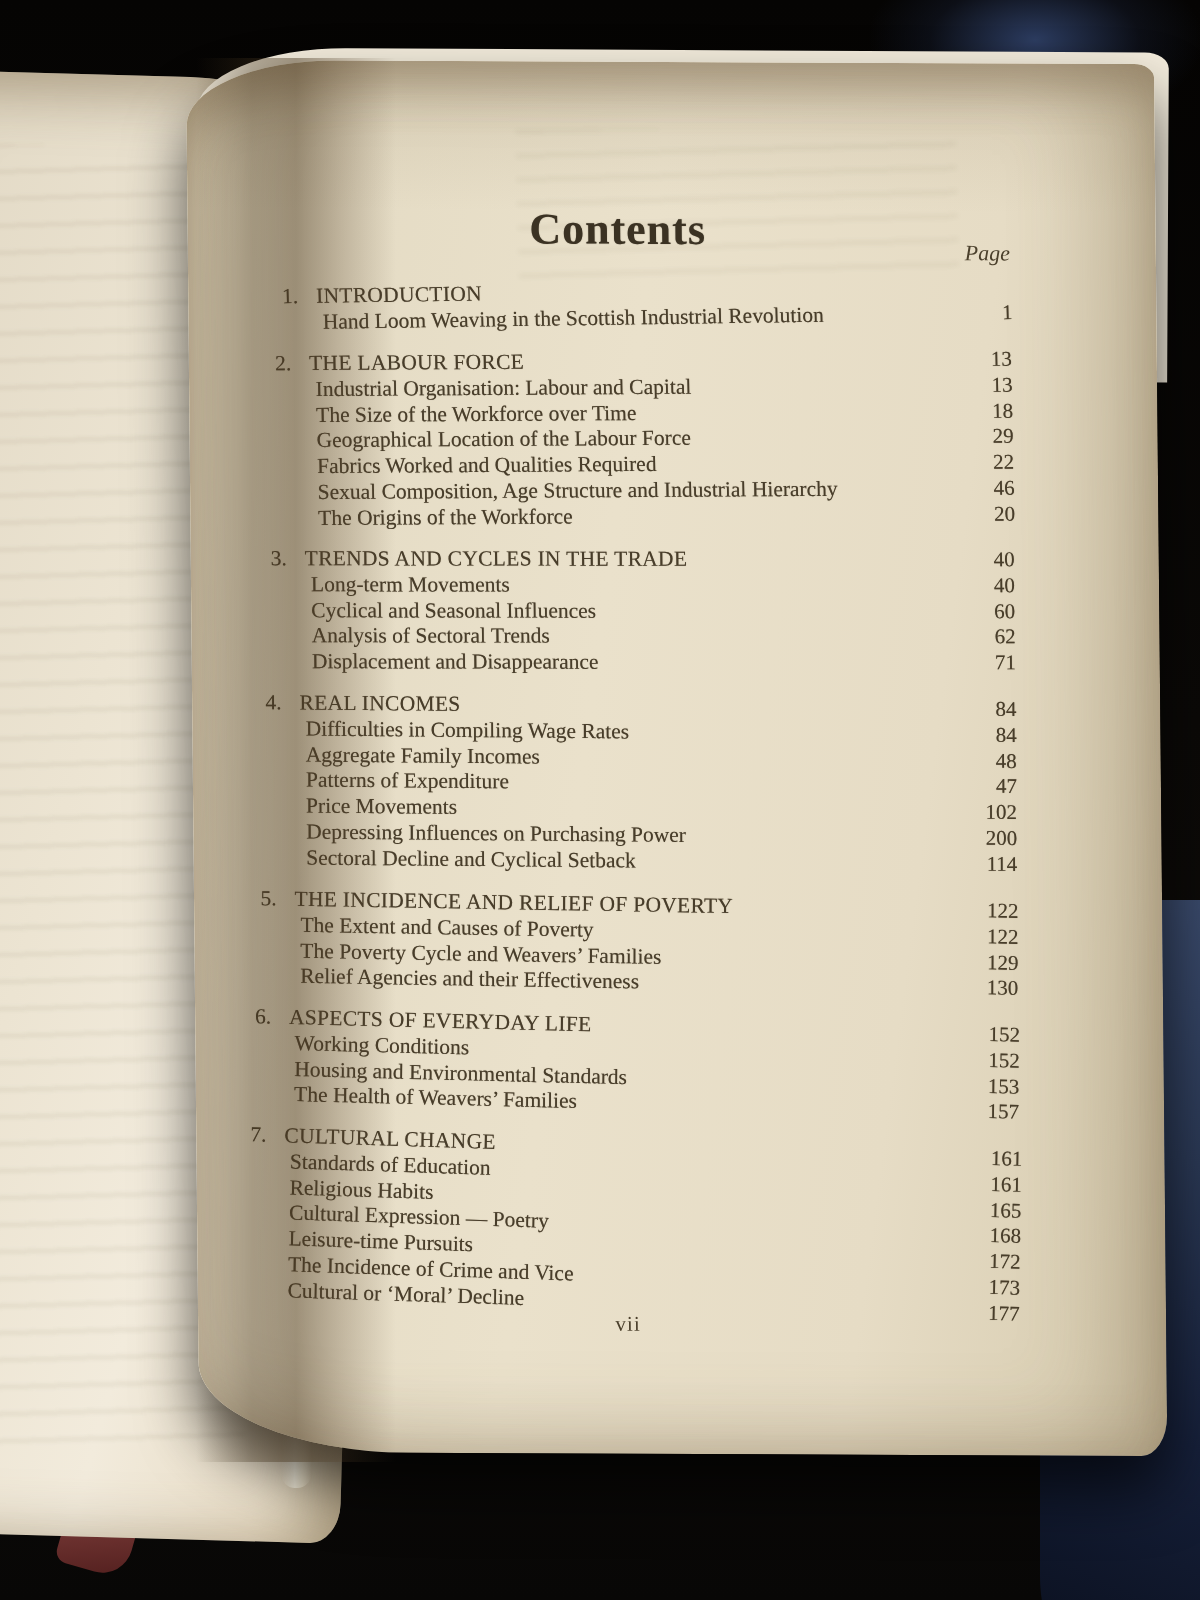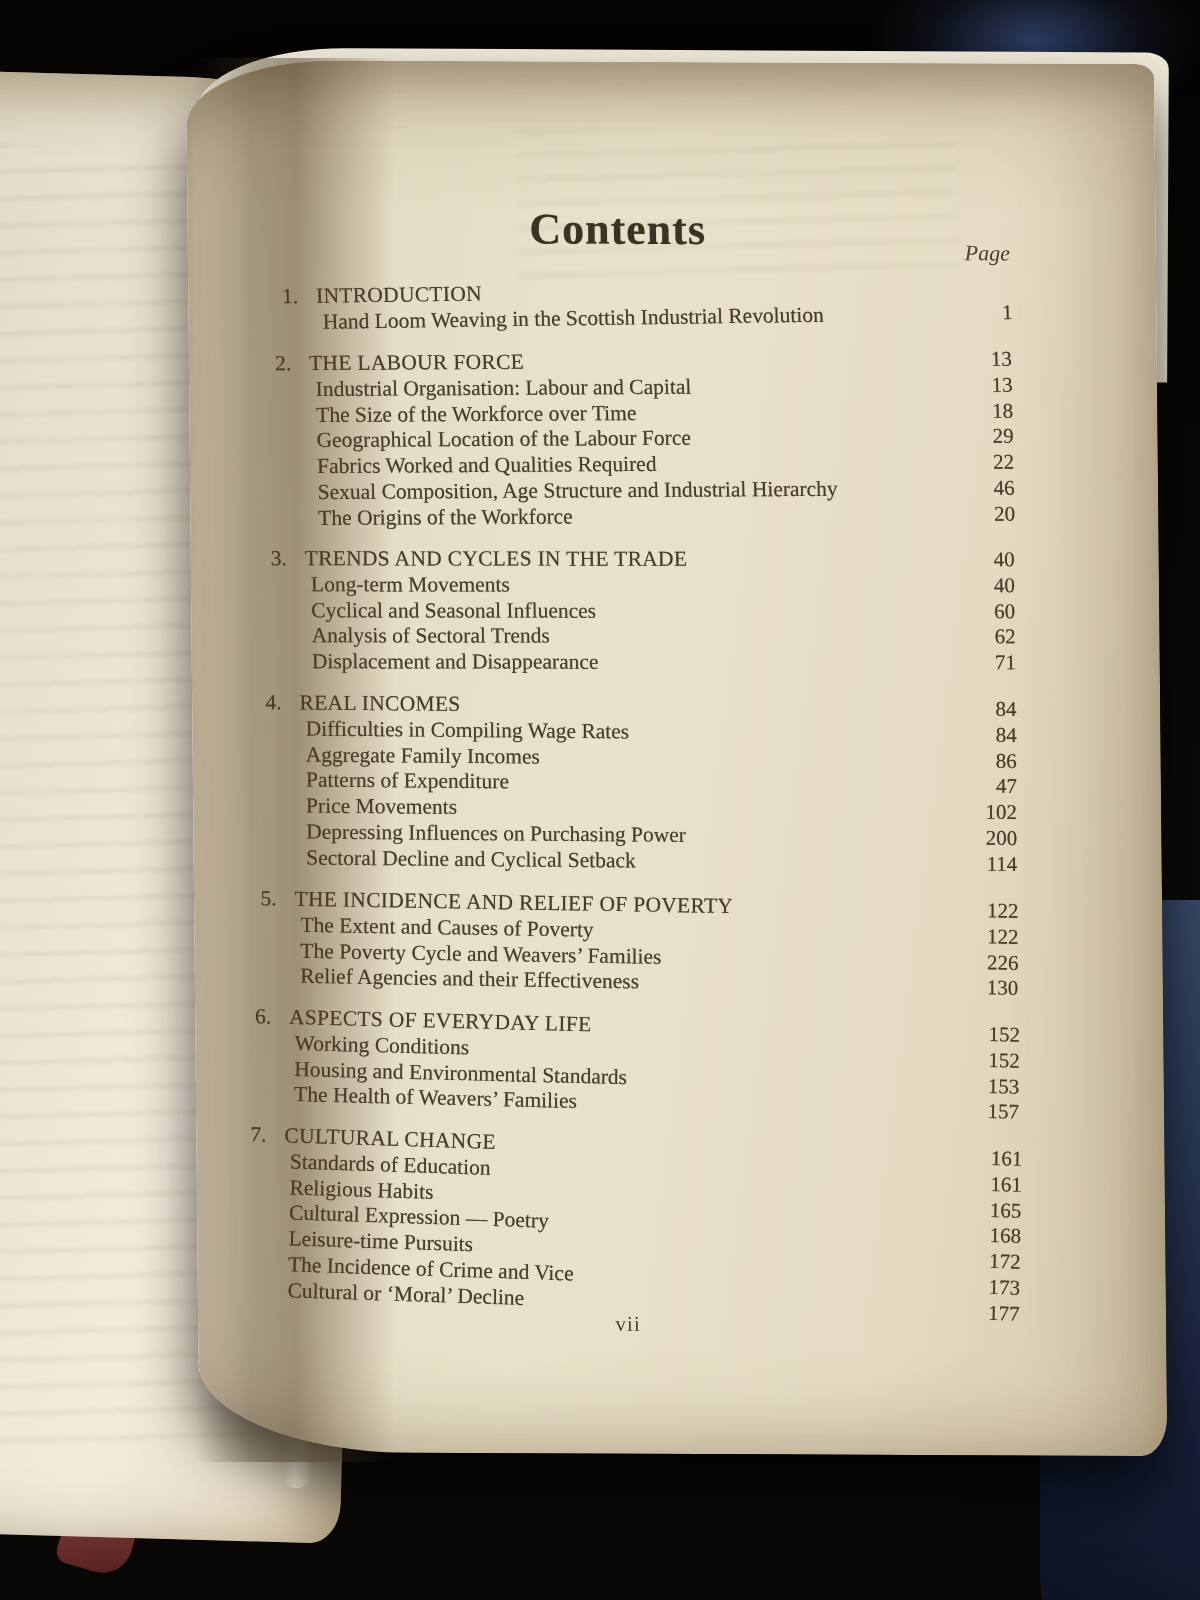--- a/index.html
+++ b/index.html
@@ -215,21 +215,21 @@
           <span class="toc-page">84</span>
         </div>
         <div class="toc-row toc-entry">
           <span class="toc-label">Difficulties in Compiling Wage Rates</span>
           <span class="toc-fill"></span>
           <span class="toc-page">84</span>
         </div>
         <div class="toc-row toc-entry">
           <span class="toc-label">Aggregate Family Incomes</span>
           <span class="toc-fill"></span>
-          <span class="toc-page">86</span>
+          <span class="toc-page">48</span>
         </div>
         <div class="toc-row toc-entry">
           <span class="toc-label">Patterns of Expenditure</span>
           <span class="toc-fill"></span>
           <span class="toc-page">47</span>
         </div>
         <div class="toc-row toc-entry">
           <span class="toc-label">Price Movements</span>
           <span class="toc-fill"></span>
           <span class="toc-page">102</span>
@@ -253,21 +253,21 @@
           <span class="toc-page">122</span>
         </div>
         <div class="toc-row toc-entry">
           <span class="toc-label">The Extent and Causes of Poverty</span>
           <span class="toc-fill"></span>
           <span class="toc-page">122</span>
         </div>
         <div class="toc-row toc-entry">
           <span class="toc-label">The Poverty Cycle and Weavers’ Families</span>
           <span class="toc-fill"></span>
-          <span class="toc-page">226</span>
+          <span class="toc-page">129</span>
         </div>
         <div class="toc-row toc-entry">
           <span class="toc-label">Relief Agencies and their Effectiveness</span>
           <span class="toc-fill"></span>
           <span class="toc-page">130</span>
         </div>
       </div>
       <div class="toc-section" style="transform: rotate(1.15deg); margin-left: 7px;">
         <div class="toc-row toc-head">
           <span class="toc-num">6.</span>

